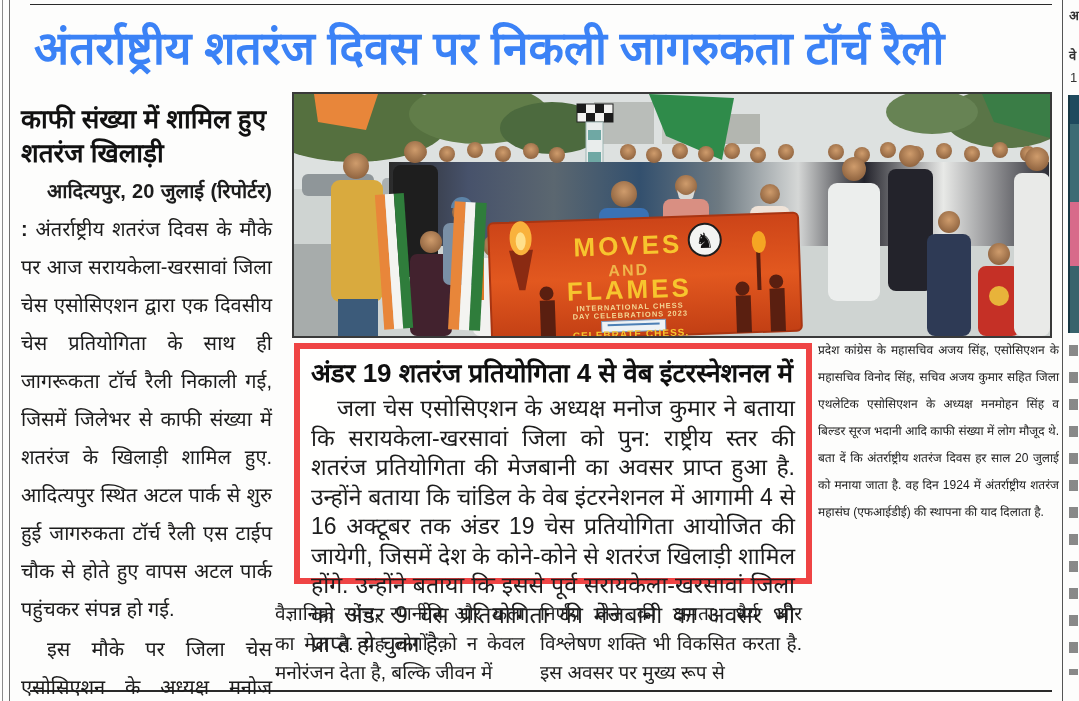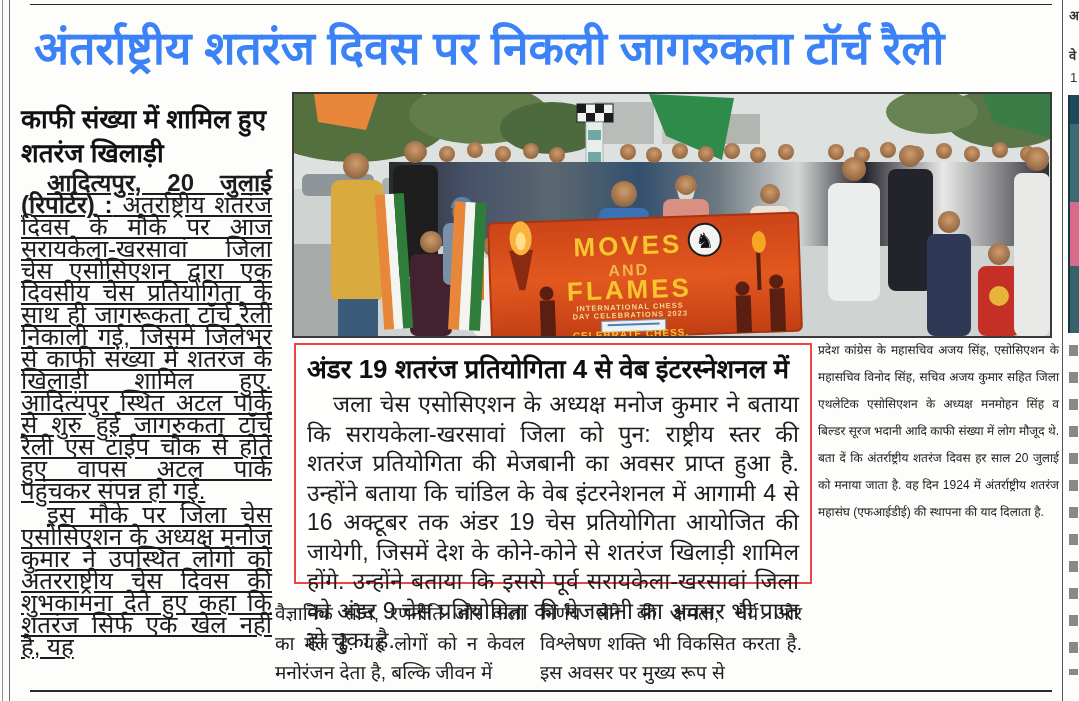--- a/index.html
+++ b/index.html
@@ -17,29 +17,29 @@
     font-size:46px;font-weight:700;color:#3b82f6;letter-spacing:0px;
     white-space:nowrap;overflow:hidden;line-height:76px;
   }
   
   .col{position:absolute;text-align:justify;color:#1c1c1c;}
   .col p{margin:0 0 2px 0;}
   .subhead{
     font-size:26px;font-weight:700;line-height:34px;color:#111;
     text-align:left;margin-bottom:2px;
   }
-  .body-lg{font-size:24px;line-height:22px;text-decoration:underline;}
+  .body-lg{font-size:20px;line-height:38px;}
   .body-md{font-size:19px;line-height:29.5px;}
   .body-sm{font-size:12px;line-height:27px;}
   .indent{text-indent:26px;}
   .dateline{font-weight:700;}
   
   .boxed{
     position:absolute;left:294px;top:343px;width:518px;height:241px;
-    border:2px solid #ef4444;box-sizing:border-box;padding:5px 11px;
+    border:6px solid #ef4444;box-sizing:border-box;padding:5px 11px;
     background:#fffffe;
   }
   .boxed-headline{
     font-size:26px;font-weight:700;color:#0f0f0f;line-height:38px;
     white-space:nowrap;overflow:hidden;
   }
   .boxed-body{font-size:23px;line-height:29.5px;text-align:justify;}
   
   .photo{
     position:absolute;left:292px;top:92px;width:756px;height:242px;

